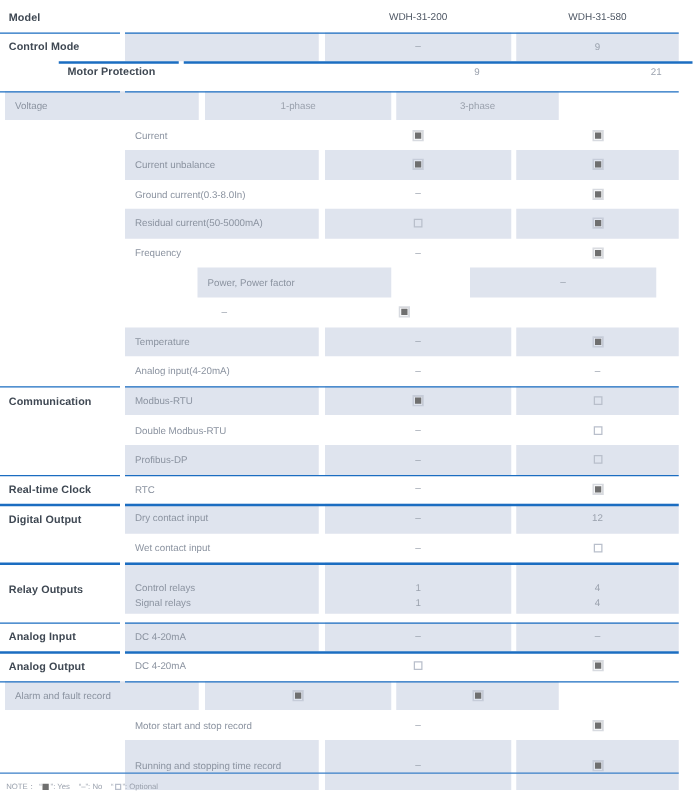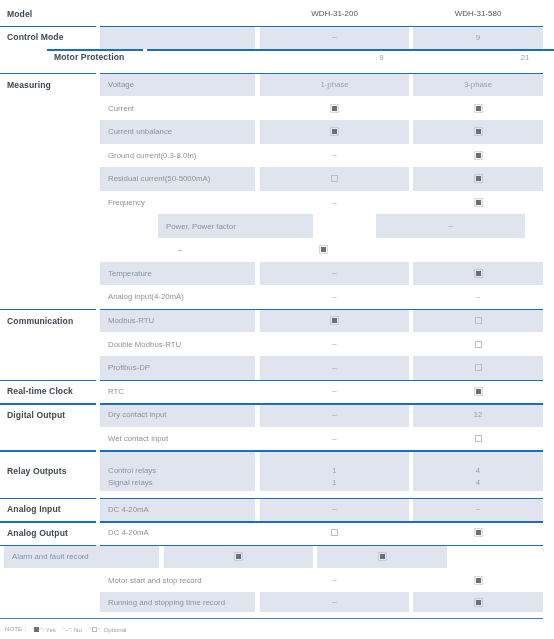--- a/index.html
+++ b/index.html
@@ -179,21 +179,20 @@
       </div>
       <div class="gap3"></div>
       <div class="c4">
         <span>21</span>
       </div>
       <div class="tail"></div>
     </div>
     <div class="row shaded" style="position: absolute; top: 72.8px; height: 23.6px;">
       <div class="rule left"></div>
       <div class="rule right"></div>
-      <div class="c1">Measuring</div>
       <div class="gap1"></div>
       <div class="c2">Voltage</div>
       <div class="gap2"></div>
       <div class="c3">
         <span>1-phase</span>
       </div>
       <div class="gap3"></div>
       <div class="c4">
         <span>3-phase</span>
       </div>
@@ -498,21 +497,21 @@
       <div class="gap2"></div>
       <div class="c3">
         <span class="sym-no">–</span>
       </div>
       <div class="gap3"></div>
       <div class="c4">
         <span class="sym-yes"></span>
       </div>
       <div class="tail"></div>
     </div>
-    <div class="row shaded" style="position: absolute; top: 592px; height: 20px;">
+    <div class="row shaded" style="position: absolute; top: 592px; height: 40px;">
       <div class="c1"></div>
       <div class="gap1"></div>
       <div class="c2">Running and stopping time record</div>
       <div class="gap2"></div>
       <div class="c3">
         <span class="sym-no">–</span>
       </div>
       <div class="gap3"></div>
       <div class="c4">
         <span class="sym-yes"></span>

